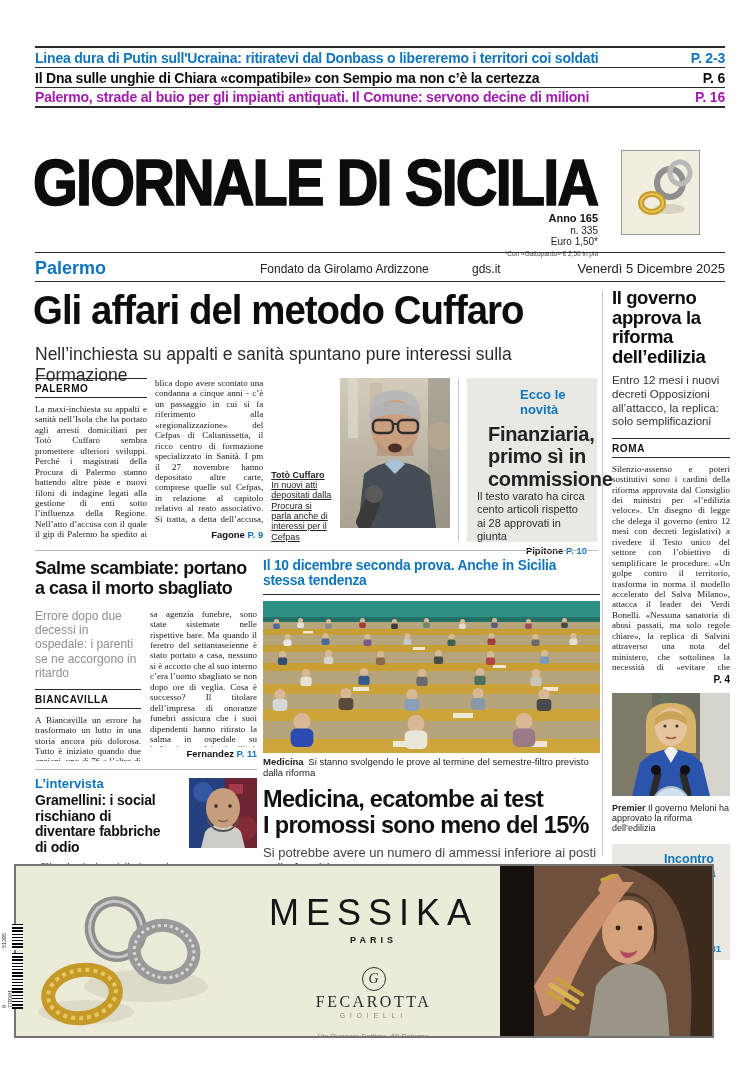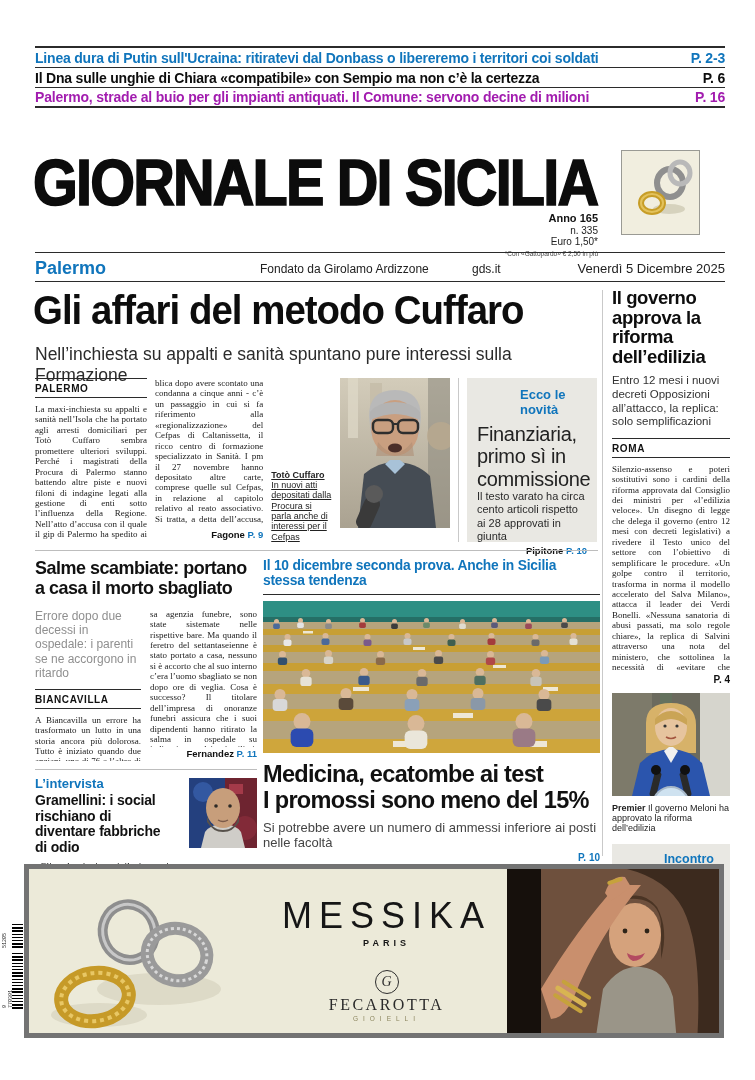--- a/index.html
+++ b/index.html
@@ -44,21 +44,21 @@
   .lcol2 .serif-body { height:148px; overflow:hidden; }
   .byline { position:absolute; right:0; bottom:2px; font-size:9.5px; font-weight:700; background:#fff; padding-left:4px; }
   .byline .pg { color:#1075bc; }
   .lcol3 { width:64px; display:flex; flex-direction:column; justify-content:flex-end; }
   .photo-caption { font-size:9px; line-height:1.15; color:#222;text-decoration:underline; }
   .photo-caption b { display:block; }
   .lead-photo { width:110px; height:150px; flex:none; }
   .vdiv-sm { width:1px; background:#c9c9c9; flex:none; }
   .news-box { width:130px; flex:none; background:#e9e8e3; padding:9px 10px; display:flex; flex-direction:column; position:relative; }
   .box-kicker { color:#1075bc; font-weight:700; font-size:13px; margin-bottom:6px;margin-left:43px; }
-  .box-title { font-size:20px; font-weight:400; color:#222; line-height:1.12; letter-spacing:-0.3px; }
+  .box-title { font-size:20px; font-weight:700; color:#222; line-height:1.12; letter-spacing:-0.3px;margin-left:11px; }
   .box-body { font-size:11px; color:#2b2b2b; line-height:1.2; margin-top:auto; }
   .box-byline { text-align:right; font-size:9.5px; font-weight:700; margin-top:2px; }
   .box-byline .pg { color:#1075bc; }
   .hdiv-main { position:absolute; left:35px; top:550px; width:563px; height:1px; background:#bdbdbd; }
   
   .vdiv-right { position:absolute; left:602px; top:290px; width:1px; height:566px; background:#c9c9c9; }
   .right-col { position:absolute; left:612px; top:288px; width:118px; }
   .rc-title { font-size:18.5px; font-weight:700; line-height:1.06; letter-spacing:-0.4px; color:#0d0d0d; }
   .rc-deck { font-size:11.5px; color:#333; line-height:1.18; margin-top:8px; }
   .rc-body { height:208px; overflow:hidden; }
@@ -90,21 +90,21 @@
   
   .medicina { position:absolute; left:263px; top:556px; width:337px; }
   .med-kicker { color:#1075bc; font-weight:700; font-size:13.8px; letter-spacing:-0.2px; padding:2px 0 6px; border-bottom:1.5px solid #2b2b2b; }
   .med-photo { width:337px; height:152px; margin-top:6px; display:block; }
   .med-caption { font-size:9.5px; color:#222; margin-top:3px; }
   .med-caption b { margin-right:2px; }
   .med-headline { font-size:24px; font-weight:700; letter-spacing:-0.7px; line-height:1.08; margin-top:8px; transform:scaleX(0.98); transform-origin:left top; white-space:nowrap; }
   .med-deck { font-size:13px; color:#444; margin-top:7px; }
   .med-page { text-align:right; font-size:10px; font-weight:700; color:#1075bc; margin-top:2px; }
   
-  .ad { position:absolute; left:24px; top:864px; width:700px; height:174px; background:#ecead9; border:5px solid #737373; overflow:hidden; }
+  .ad { position:absolute; left:14px; top:864px; width:700px; height:174px; background:#ecead9; border:2px solid #737373; overflow:hidden; }
   .ad-rings { position:absolute; left:0; top:0; }
   .ad-center { position:absolute; left:235px; top:26px; width:245px; text-align:center; color:#161616; }
   .ad-brand { font-size:36px; font-weight:400; letter-spacing:7px; }
   .ad-brand-sub { font-size:9px; font-weight:700; letter-spacing:4px; margin-top:1px; }
   .ad-mono { width:24px; height:24px; border:1.2px solid #2e2e2e; border-radius:50%; margin:22px auto 2px;
     font-family:"Liberation Serif", serif; font-size:14px; font-style:italic; line-height:22px; color:#2e2e2e; }
   .ad-retailer { font-family:"Liberation Serif", serif; font-size:16px; letter-spacing:2.5px; color:#2a2a2a; }
   .ad-retailer-sub { font-size:6.5px; letter-spacing:5px; color:#8d8760; margin-top:1px; }
   .ad-address { font-size:7.5px; color:#85816e; margin-top:13px; }
   .ad-model { position:absolute; right:0; top:0; }
@@ -365,20 +365,24 @@
         <use href="#p" x="8" y="88" width="18" height="22" color="#d8d8d8"></use>
           <use href="#p" x="74" y="87" width="18" height="22" color="#5a4a3a"></use>
         <use href="#p" x="140" y="88" width="18" height="22" color="#8aa0b8"></use>
           <use href="#p" x="206" y="87" width="18" height="22" color="#8a98a8"></use>
         <use href="#p" x="272" y="88" width="18" height="22" color="#4a4a4a"></use>
         <use href="#p" x="26" y="112" width="26" height="34" color="#2c4bb0"></use>
         <use href="#p" x="140" y="114" width="26" height="34" color="#eae6da"></use>
         <use href="#p" x="248" y="112" width="26" height="34" color="#9a7a86"></use>
       </g>
     </svg>
+    <div class="med-caption">
+      <b>Medicina</b>
+      <span>Si stanno svolgendo le prove al termine del semestre-filtro previsto dalla riforma</span>
+    </div>
     <h2 class="med-headline">
       <span>Medicina, ecatombe ai test</span><br>
       <span>I promossi sono meno del 15%</span>
     </h2>
     <div class="med-deck">Si potrebbe avere un numero di ammessi inferiore ai posti nelle facoltà</div>
     <div class="med-page">P. 10</div>
   </div>
 
   <div class="ad">
     <svg class="ad-rings" width="235" height="174" viewBox="0 0 235 174">

